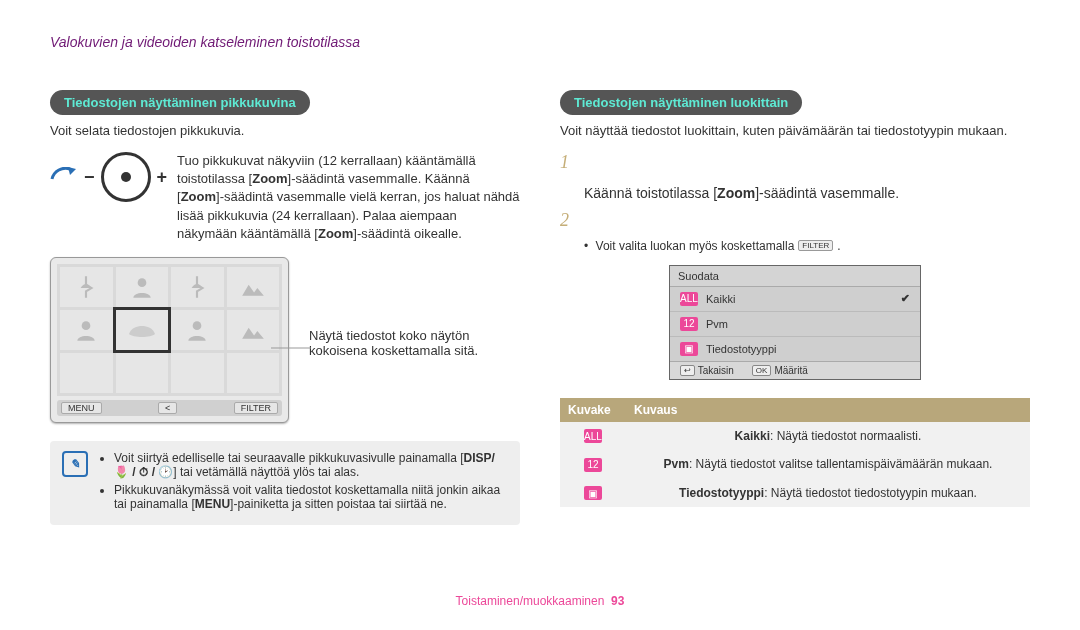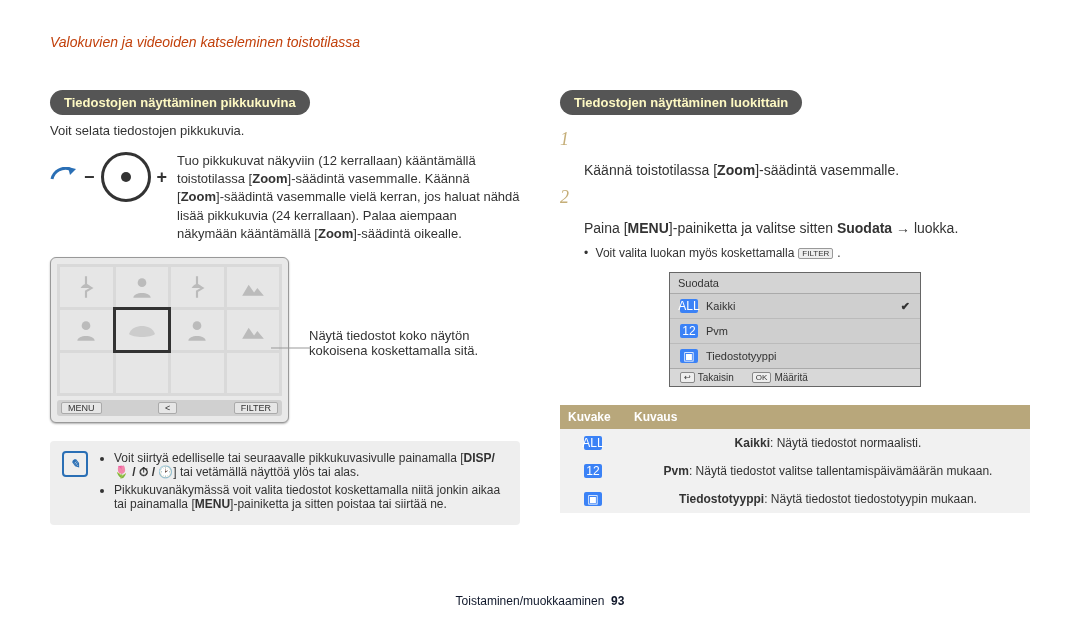--- a/index.html
+++ b/index.html
@@ -8,41 +8,41 @@
     color: #333;
     width: 1080px;
     height: 630px;
     background: #fff;
     position: relative;
     font-size: 13px;
   }
   .page-title {
     position: absolute;
     top: 34px; left: 50px;
-    color: #c2410c;
+    color: #701a75;
     font-size: 14px;
     font-style: italic;
   }
   .columns {
     position: absolute;
     top: 90px;
     left: 50px;
     right: 50px;
     display: flex;
     gap: 40px;
   }
   .col {
     flex: 1;
     display: flex;
     flex-direction: column;
     gap: 8px;
   }
   .pill {
     background: #555;
-    color: #fef9c3;
+    color: #5eead4;
     border-radius: 14px;
     padding: 5px 14px;
     font-weight: bold;
     font-size: 13px;
     display: inline-block;
     width: fit-content;
   }
   .row { display: flex; align-items: flex-start; gap: 10px; }
 
   
@@ -116,25 +116,25 @@
     background:#d8d8d8; border-top:1px solid #aaa; align-items:center;
   }
   .suodata .ftrbtn { display:inline-flex; align-items:center; gap:3px; }
   .btnbox { background:#eee; border:1px solid #888; font-size:8px; padding:0 3px; border-radius:2px; }
 
   
   table.desc { width:100%; border-collapse:collapse; font-size:12px; }
   table.desc th { background:#b8a77b; color:#fff; text-align:left; padding:5px 8px; font-weight:bold; }
   table.desc td { background:#f1f1f1; padding:7px 8px; vertical-align:middle;text-align:center; }
   table.desc td.ic { width:50px; text-align:center; }
-  .ic-box { display:inline-flex; width:18px; height:14px; background:#3b82f6; color:#fff; font-size:12px; align-items:center; justify-content:center; border-radius:2px; }
+  .ic-box { display:inline-flex; width:18px; height:14px; background:#ec4899; color:#fff; font-size:10px; align-items:center; justify-content:center; border-radius:2px; }
 
   .footer {
     position:absolute; bottom:22px; left:0; right:0; text-align:center;
-    font-size:12px; color:#0f172a;
+    font-size:12px; color:#ec4899;
   }
 
   b,strong { font-weight:bold; }
 
   
   .callout-line { stroke:#999; stroke-width:1; }
 </style>
 </head>
 <body>
 
@@ -236,33 +236,31 @@
         </li>
         <li>
           <span>Pikkukuvanäkymässä voit valita tiedostot koskettamalla niitä jonkin aikaa tai painamalla [</span><b>MENU</b><span>]-painiketta ja sitten poistaa tai siirtää ne.</span>
         </li>
       </ul>
     </div>
   </div>
 
   <div class="col">
     <div class="pill">Tiedostojen näyttäminen luokittain</div>
+    <div>Voit näyttää tiedostot luokittain, kuten päivämäärän tai tiedostotyypin mukaan.</div>
 
     <div class="steps" style="margin-top:6px;">
       <div class="step">
         <span class="step-num">1</span>
         <div class="step-body">
           <span>Käännä toistotilassa [</span><b>Zoom</b><span>]-säädintä vasemmalle.</span>
         </div>
       </div>
       <div class="step">
         <span class="step-num">2</span>
-        <div class="step-body">
-          <span>Paina [</span><b>MENU</b><span>]-painiketta ja valitse sitten </span><b>Suodata</b><span> → luokka.</span>
-        </div>
       </div>
       <div class="substep">
         •&nbsp;<span>Voit valita luokan myös koskettamalla </span>
         <span class="mini-btn">FILTER</span>
         <span>.</span>
       </div>
     </div>
 
     <div class="suodata-wrap">
       <div class="suodata">

